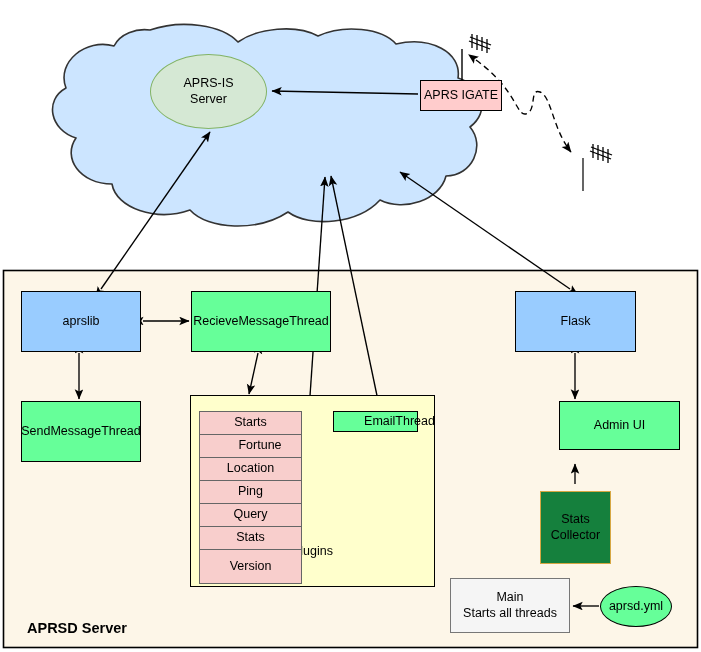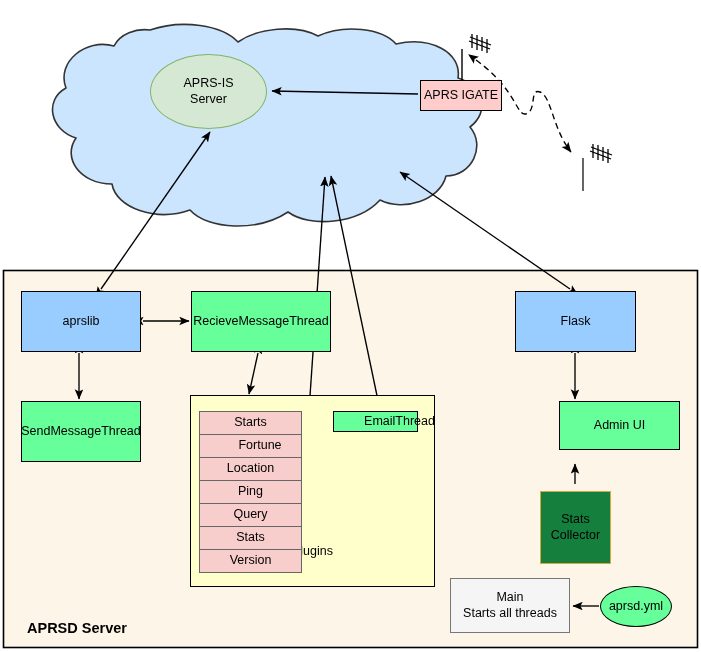--- a/index.html
+++ b/index.html
@@ -152,20 +152,20 @@
     <div style="position:absolute;left:0;right:0;top:148px;text-align:center;font-size:12.5px;color:#000;">Plugins</div>
   </div>
 
   <div style="position:absolute;left:199px;top:411px;width:103px;">
     <div class="node plugin-item" style="position:relative;left:0;top:0;width:103px;height:24px;margin-bottom:-1px;">Starts</div>
     <div class="node plugin-item" style="position:relative;left:0;top:0;width:103px;height:24px;margin-bottom:-1px;padding-left:19px;">Fortune</div>
     <div class="node plugin-item" style="position:relative;left:0;top:0;width:103px;height:24px;margin-bottom:-1px;">Location</div>
     <div class="node plugin-item" style="position:relative;left:0;top:0;width:103px;height:24px;margin-bottom:-1px;">Ping</div>
     <div class="node plugin-item" style="position:relative;left:0;top:0;width:103px;height:24px;margin-bottom:-1px;">Query</div>
     <div class="node plugin-item" style="position:relative;left:0;top:0;width:103px;height:24px;margin-bottom:-1px;">Stats</div>
-    <div class="node plugin-item" style="position:relative;left:0;top:0;width:103px;height:24px;">Version</div>
+    <div class="node plugin-item" style="position:relative;left:0;top:0;width:103px;height:35px;">Version</div>
   </div>
 
   <div class="node emailthread" style="left:333px;top:411px;width:85px;height:21px;">EmailThread</div>
 
   <div class="server-label" style="left:27px;top:620px;">APRSD Server</div>
 
 </div>
 
 </body></html>

